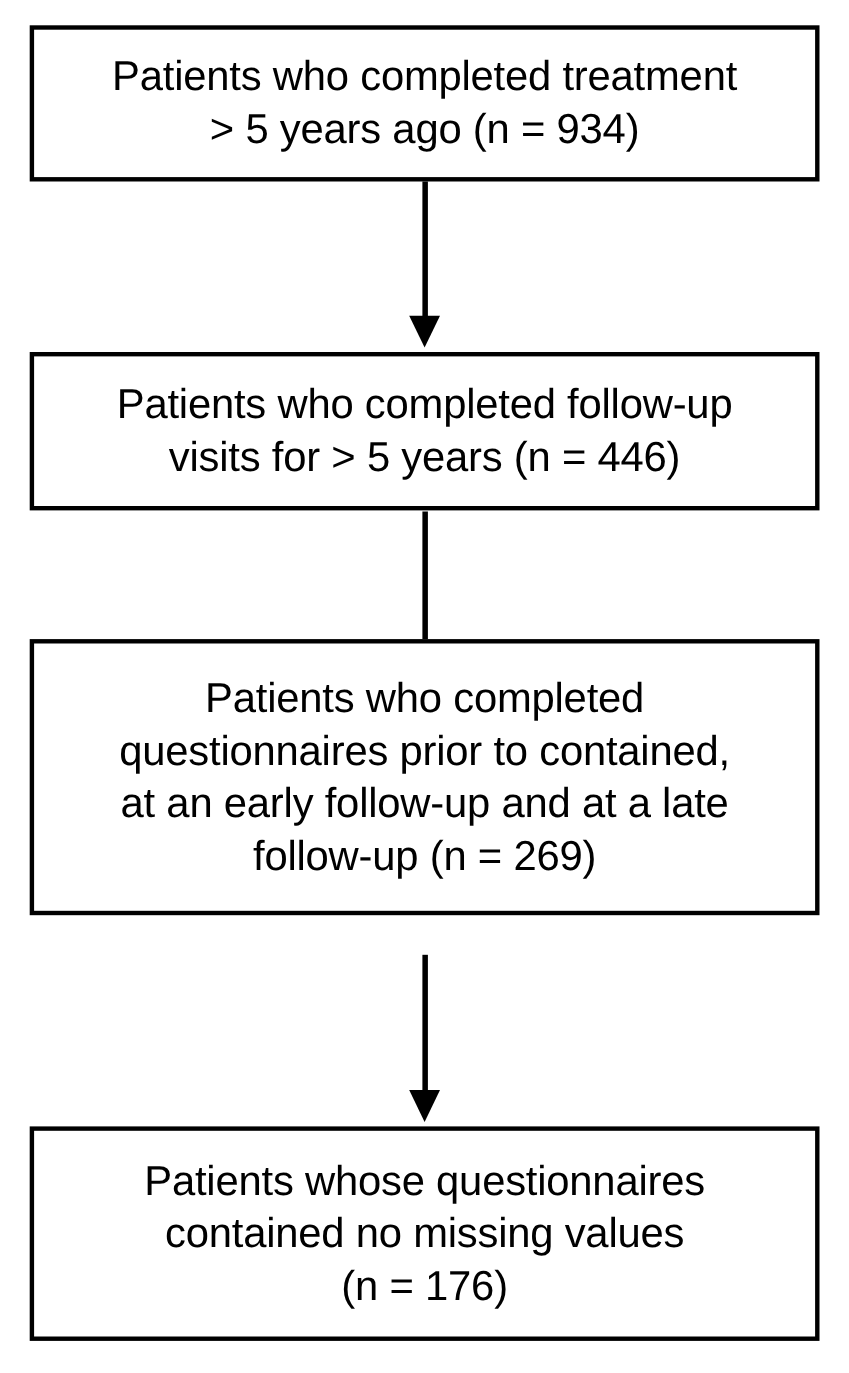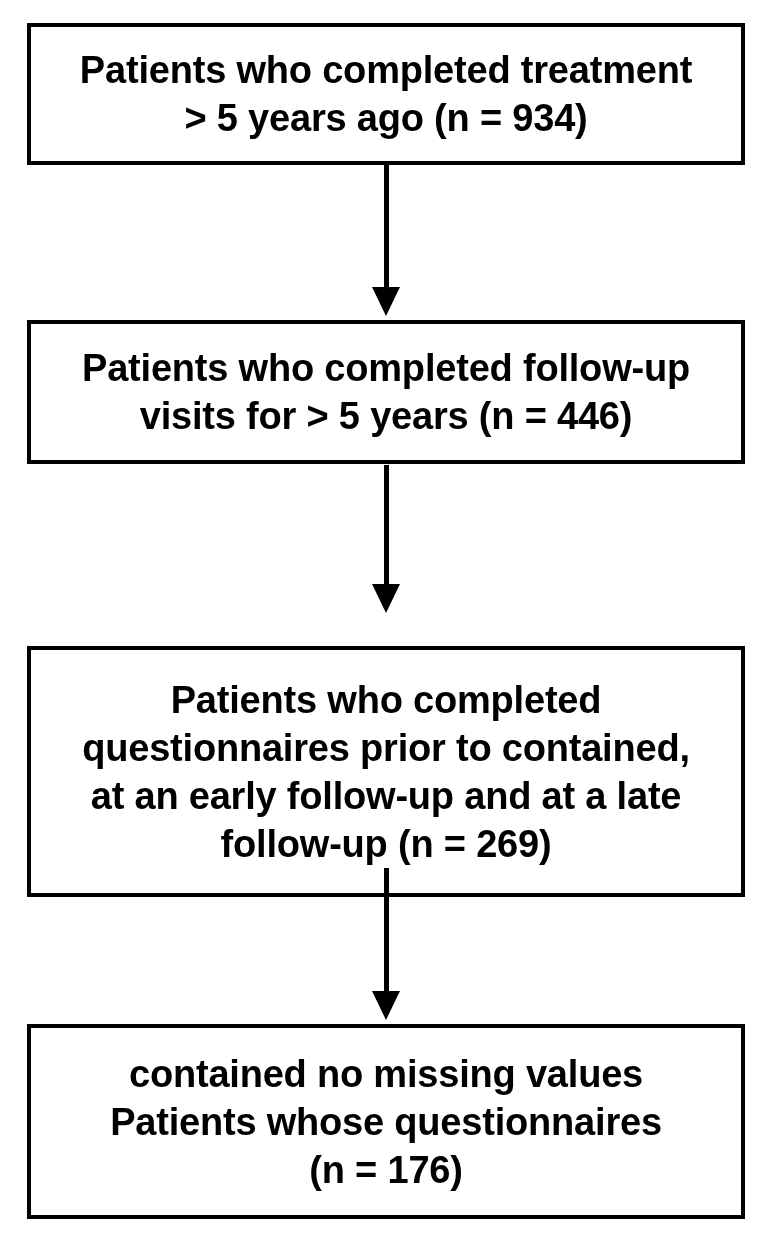--- a/index.html
+++ b/index.html
@@ -28,36 +28,35 @@
     position: absolute;
     left: 27px;
     width: 718px;
     box-sizing: border-box;
     border: 4px solid #000000;
     background: #ffffff;
     display: flex;
     flex-direction: column;
     align-items: center;
     justify-content: center;
-    font-weight: bold;
   }
 
   .node-line {
     display: block;
     font-size: 38px;
     line-height: 48px;
     color: #000000;
     white-space: nowrap;
     letter-spacing: -0.2px;
   }
 
   
   #box-1 { top: 23px;   height: 142px; }
   #box-2 { top: 320px;  height: 144px; }
-  #box-3 { top: 646px;  height: 251px; }
+  #box-3 { top: 581px;  height: 251px; }
   #box-4 { top: 1024px; height: 195px; }
 
   
   .connector {
     position: absolute;
     left: 0;
     width: 772px;
   }
   .connector .shaft {
     position: absolute;
@@ -118,18 +117,18 @@
     <span class="node-line">at an early follow-up and at a late</span>
     <span class="node-line">follow-up (n = 269)</span>
   </div>
 
   <div class="connector" id="arrow-3">
     <div class="shaft"></div>
     <div class="head"></div>
   </div>
 
   <div class="node-box" id="box-4">
+    <span class="node-line">Patients whose questionnaires</span>
     <span class="node-line">contained no missing values</span>
-    <span class="node-line">Patients whose questionnaires</span>
     <span class="node-line">(n = 176)</span>
   </div>
 
 </div>
 
 </body></html>

